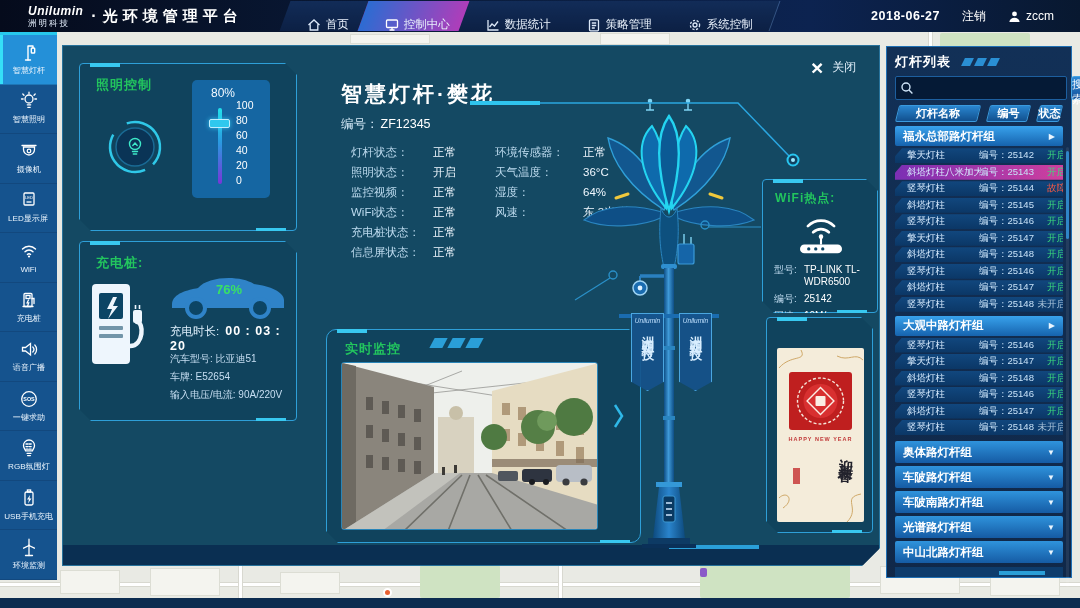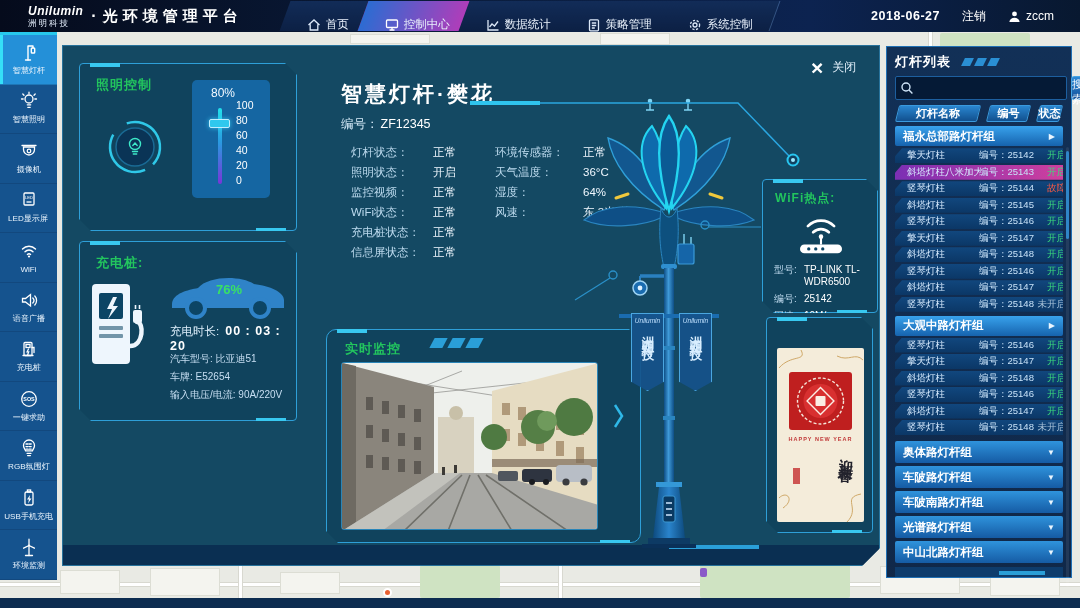--- a/index.html
+++ b/index.html
@@ -279,32 +279,32 @@
     </div>
     <div class="side-item">
       <svg width="20" height="20" viewBox="0 0 20 20" fill="none" stroke="#fff" stroke-width="1.4" stroke-linecap="round">
           <path d="M3.5 8 a9 9 0 0 1 13 0 M6 10.8 a5.5 5.5 0 0 1 8 0 M8.4 13.4 a2.4 2.4 0 0 1 3.2 0"></path>
           <circle cx="10" cy="15.5" r="1.1" fill="#fff" stroke="none"></circle>
         </svg>
       <span class="side-label">WiFi</span>
     </div>
     <div class="side-item">
       <svg width="20" height="20" viewBox="0 0 20 20" fill="none" stroke="#fff" stroke-width="1.3" stroke-linecap="round">
-          <path d="M3.5 8.5 v3.5 h3 l5 4 V4.5 l-5 4 z"></path>
-          <path d="M13.8 8 a3.6 3.6 0 0 1 0 5 M15.8 6 a6.6 6.6 0 0 1 0 9"></path>
-        </svg>
-      <span class="side-label">语音广播</span>
-    </div>
-    <div class="side-item">
-      <svg width="20" height="20" viewBox="0 0 20 20" fill="none" stroke="#fff" stroke-width="1.3" stroke-linecap="round">
           <rect x="5" y="3.5" width="8" height="13" rx="1"></rect>
           <rect x="7" y="5.5" width="4" height="3"></rect>
           <path d="M9.5 10 l-1.4 2.8 h1.6 l-1 2.8 M13 8.5 h2 v5 M4 16.5 h10"></path>
         </svg>
       <span class="side-label">充电桩</span>
+    </div>
+    <div class="side-item">
+      <svg width="20" height="20" viewBox="0 0 20 20" fill="none" stroke="#fff" stroke-width="1.3" stroke-linecap="round">
+          <path d="M3.5 8.5 v3.5 h3 l5 4 V4.5 l-5 4 z"></path>
+          <path d="M13.8 8 a3.6 3.6 0 0 1 0 5 M15.8 6 a6.6 6.6 0 0 1 0 9"></path>
+        </svg>
+      <span class="side-label">语音广播</span>
     </div>
     <div class="side-item">
       <svg width="20" height="20" viewBox="0 0 20 20" fill="none" stroke="#fff" stroke-width="1.3">
           <circle cx="10" cy="10" r="7.3"></circle>
           <text x="10" y="12.2" font-size="5.4" font-weight="bold" fill="#fff" stroke="none" text-anchor="middle">SOS</text>
         </svg>
       <span class="side-label">一键求助</span>
     </div>
     <div class="side-item">
       <svg width="20" height="20" viewBox="0 0 20 20" fill="none" stroke="#fff" stroke-width="1.3" stroke-linecap="round">

